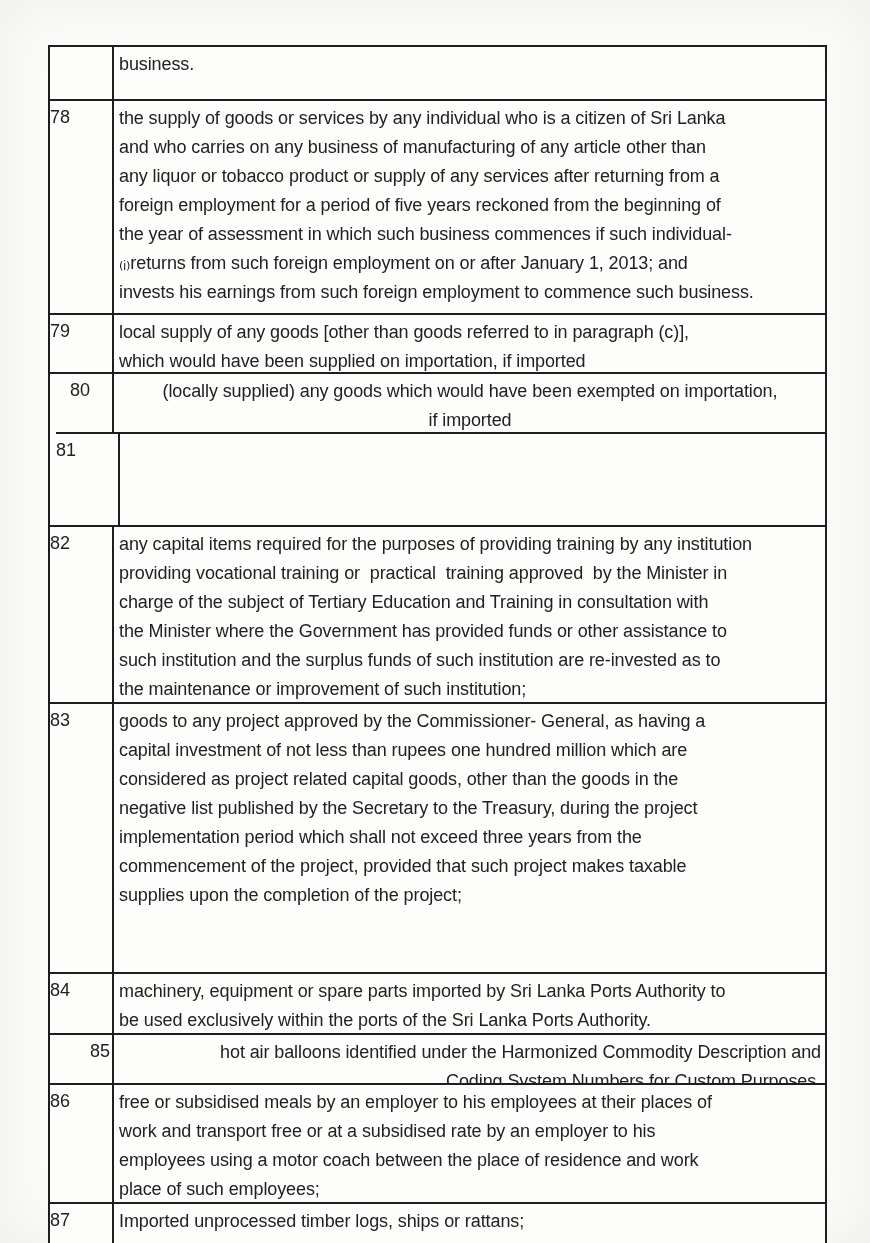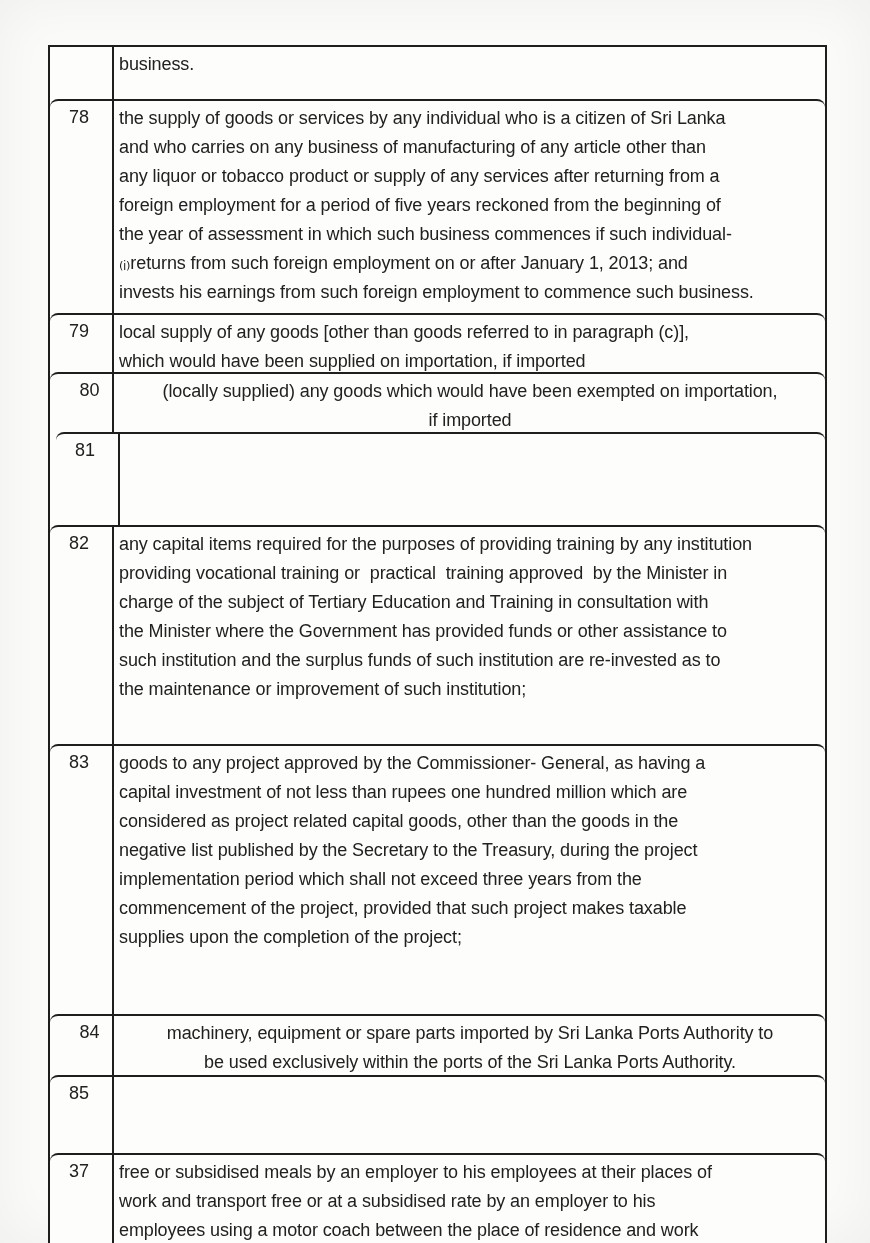--- a/index.html
+++ b/index.html
@@ -24,51 +24,50 @@
     top: 45px;
     width: 779px;
     box-sizing: border-box;
     border: 2px solid #1e1e1e;
     background: #fdfdfc;
   }
   .row {
     display: flex;
     box-sizing: border-box;
     border-top: 2px solid #1e1e1e;
-    border-radius: 8px;
   }
   .row:first-child { border-top: none; }
   .cell {
     box-sizing: border-box;
     font-size: 18px;
     line-height: 29px;
     overflow: hidden;
   }
   .cell.num {
     flex: 0 0 64px;
     width: 64px;
     border-right: 2px solid #1e1e1e;
-    padding: 2px 2px 0 19px;
+    padding: 2px 2px 0 0;
   }
   .cell.txt {
     flex: 1 1 auto;
     padding: 3px 4px 0 5px;
     white-space: pre;
     letter-spacing: -0.1px;
   }
   
   .r0  { height: 52px;  }
   .r1  { height: 214px; }
   .r2  { height: 59px; justify-content: space-between;  }
   .r3  { height: 60px; text-align: center;  }
   .r4  { height: 93px; margin-left: 6px;  }
-  .r5  { height: 219px; }
+  .r5  { height: 177px; }
   .r6  { height: 270px; }
-  .r7  { height: 61px; text-align: center;  }
-  .r8  { height: 78px;  }
+  .r7  { height: 61px;  }
+  .r8  { height: 50px; text-align: right;  }
   .r9  { height: 119px; }
   .r10 { height: 48px;  }
 </style>
 </head>
 <body>
 
 <div class="page">
   <div class="doc-table">
 
     <div class="row r0">
@@ -125,24 +124,26 @@
     </div>
 
     <div class="row r7">
       <div class="cell num">84</div>
       <div class="cell txt">machinery, equipment or spare parts imported by Sri Lanka Ports Authority to
 be used exclusively within the ports of the Sri Lanka Ports Authority.</div>
     </div>
 
     <div class="row r8">
       <div class="cell num">85</div>
+      <div class="cell txt">hot air balloons identified under the Harmonized Commodity Description and
+Coding System Numbers for Custom Purposes.</div>
     </div>
 
     <div class="row r9">
-      <div class="cell num">37</div>
+      <div class="cell num">86</div>
       <div class="cell txt">free or subsidised meals by an employer to his employees at their places of
 work and transport free or at a subsidised rate by an employer to his
 employees using a motor coach between the place of residence and work
 place of such employees;</div>
     </div>
 
     <div class="row r10">
       <div class="cell num">87</div>
       <div class="cell txt">Imported unprocessed timber logs, ships or rattans;</div>
     </div>

